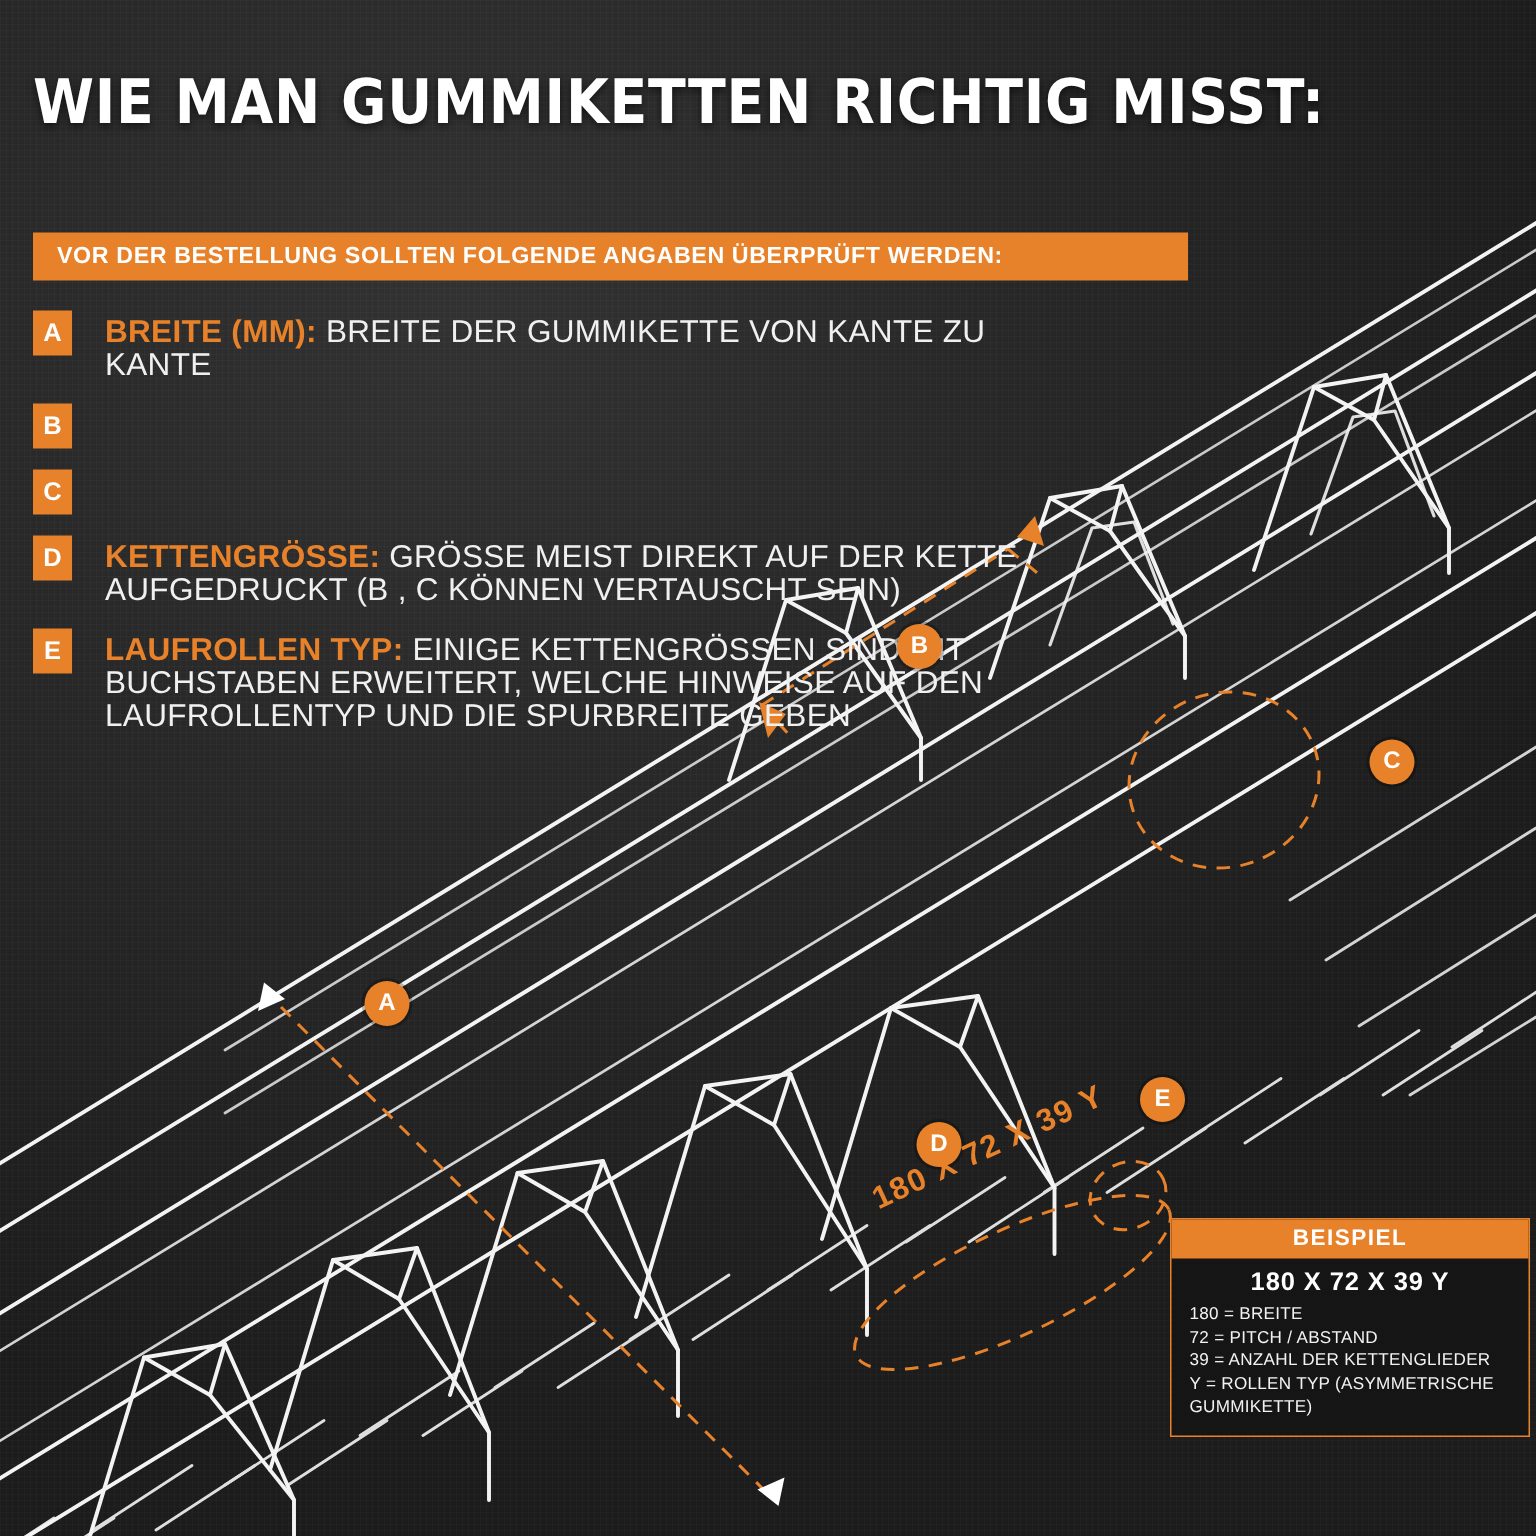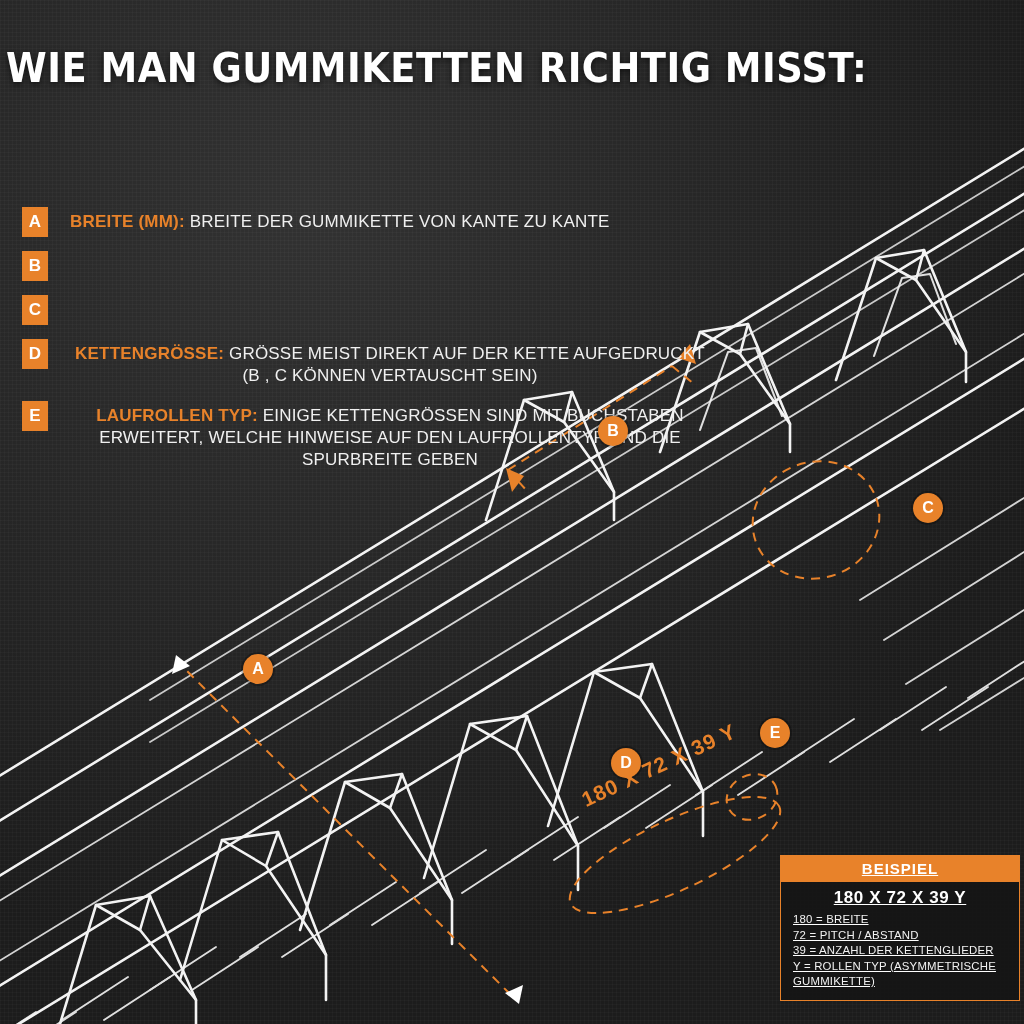--- a/index.html
+++ b/index.html
@@ -24,21 +24,21 @@
   #artwork {
     position: absolute;
     inset: 0;
     width: 1024px;
     height: 1024px;
   }
 
   
   .title {
     position: absolute;
-    left: 6px;
+    left: 22px;
     top: 44px;
     font-size: 41px;
     font-weight: bold;
     letter-spacing: 0.5px;
     text-transform: uppercase;
     font-family: "DejaVu Sans", sans-serif;
     font-stretch: condensed;
     color: #ffffff;
     text-shadow: 0 2px 6px rgba(0,0,0,0.6);
     white-space: nowrap;
@@ -85,28 +85,27 @@
     background: #e8822a;
     color: #ffffff;
     font-size: 17px;
     font-weight: bold;
     display: flex;
     align-items: center;
     justify-content: center;
     margin-right: 22px;
   }
   .legend-text {
-    font-size: 17px;
+    font-size: 21px;
     line-height: 22px;
     letter-spacing: 0.2px;
     text-transform: uppercase;
     color: #f0f0f0;
     padding-top: 4px;
     max-width: 640px;
-    text-align: center;
   }
   .legend-text b {
     color: #e8822a;
     font-weight: bold;
   }
 
   
   .callout {
     position: absolute;
     width: 30px;
@@ -139,25 +138,24 @@
     letter-spacing: 1px;
     transform: rotate(-25deg);
     transform-origin: left top;
     white-space: nowrap;
   }
 
   
   .example-box {
     position: absolute;
     left: 780px;
-    top: 855px;
+    top: 812px;
     width: 238px;
     background: rgba(20,20,20,0.82);
     border: 1px solid #e8822a;
-    text-decoration: underline;
   }
   .example-header {
     background: #e8822a;
     color: #ffffff;
     font-size: 15px;
     font-weight: bold;
     letter-spacing: 1px;
     text-align: center;
     padding: 4px 0 5px;
     text-transform: uppercase;
@@ -304,20 +302,23 @@
       <polygon points="519,1004 505,993 523,985"></polygon>
     </g>
     <g fill="#e8822a">
       <polygon points="506,468 524,476 512,492"></polygon>
       <polygon points="696,364 678,358 690,344"></polygon>
     </g>
   </svg>
 
   <div class="title">WIE MAN GUMMIKETTEN RICHTIG MISST:</div>
 
+  <div class="subtitle-bar">
+    <span>VOR DER BESTELLUNG SOLLTEN FOLGENDE ANGABEN ÜBERPRÜFT WERDEN:</span>
+  </div>
 
   <div class="legend">
 
     <div class="legend-row">
       <div class="legend-badge">A</div>
       <div class="legend-text">
         <b>BREITE (MM):</b><span> BREITE DER GUMMIKETTE VON KANTE ZU KANTE</span>
       </div>
     </div>
 

